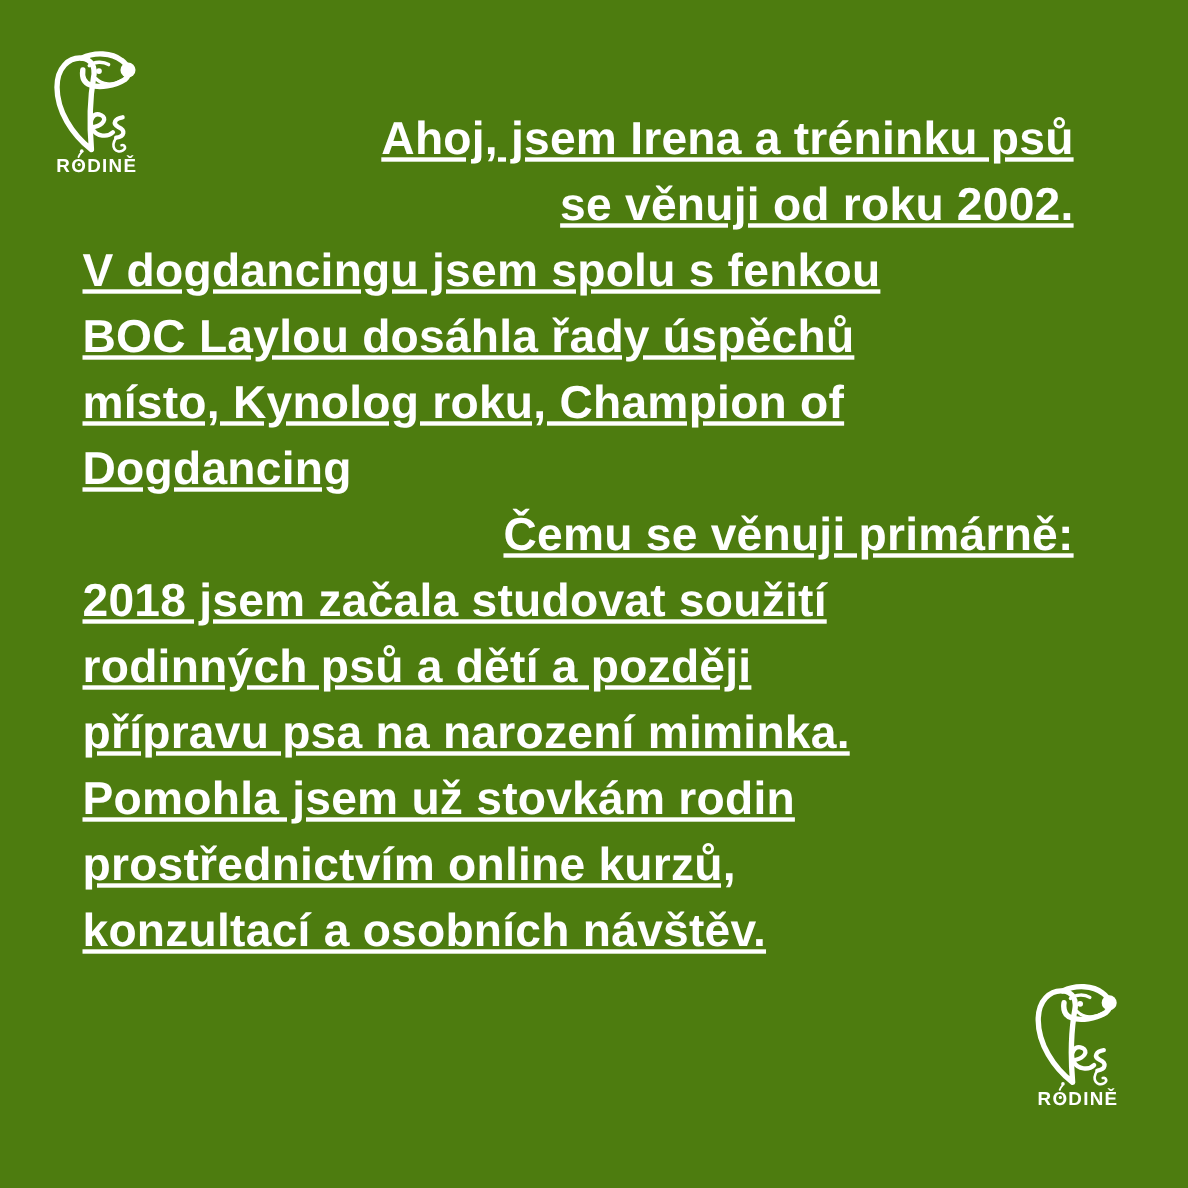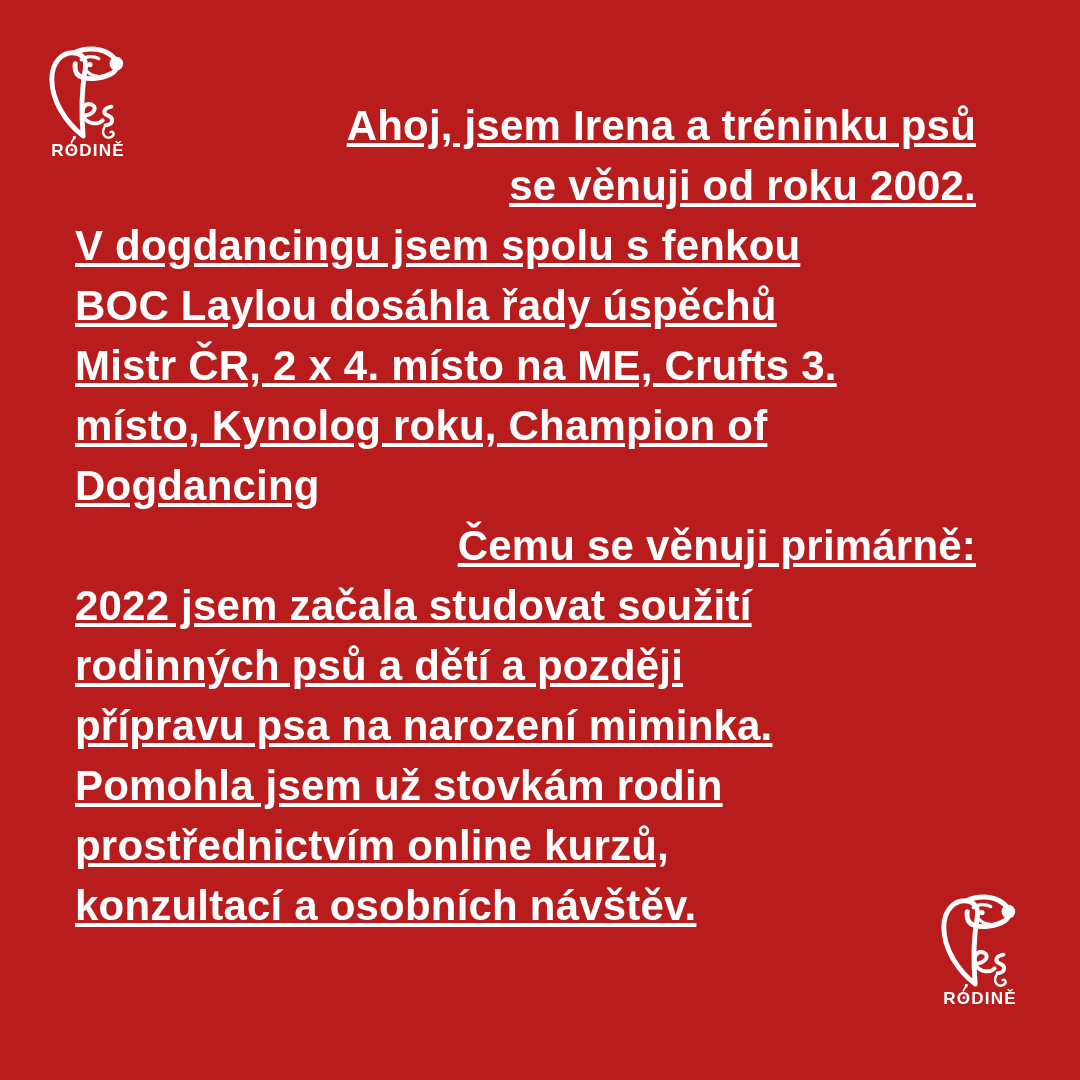--- a/index.html
+++ b/index.html
@@ -4,21 +4,21 @@
 <style>
   html, body { margin: 0; padding: 0; }
   body {
     width: 1080px; height: 1080px;
     position: relative;
     overflow: hidden;
     font-family: "Liberation Sans", sans-serif;
   }
   .canvas {
     position: absolute; inset: 0;
-    background: #b91c1c;
+    background: #4d7c0f;
   }
   .text-block {
     position: absolute;
     left: 75px; right: 104px; top: 96px;
   }
   .line {
     font-weight: 700;
     font-size: 42px;
     line-height: 60px;
     color: #ffffff;
@@ -59,25 +59,24 @@
       <circle cx="28.6" cy="106" r="1.5" fill="#ffffff"></circle>
       <text x="45" y="113" text-anchor="middle" fill="#ffffff" font-family="Liberation Sans, sans-serif" font-size="17.5" font-weight="bold" letter-spacing="1.2">RODINĚ</text>
     </svg>
   </div>
 
   <div class="text-block">
     <div class="line" data-align="right">Ahoj, jsem Irena a tréninku psů</div>
     <div class="line" data-align="right">se věnuji od roku 2002.</div>
     <div class="line" data-align="left">V dogdancingu jsem spolu s fenkou</div>
     <div class="line" data-align="left">BOC Laylou dosáhla řady úspěchů</div>
-    <div class="line" data-align="left">Mistr ČR, 2 x 4. místo na ME, Crufts 3.</div>
     <div class="line" data-align="left">místo, Kynolog roku, Champion of</div>
     <div class="line" data-align="left">Dogdancing</div>
     <div class="line" data-align="right">Čemu se věnuji primárně:</div>
-    <div class="line" data-align="left">2022 jsem začala studovat soužití</div>
+    <div class="line" data-align="left">2018 jsem začala studovat soužití</div>
     <div class="line" data-align="left">rodinných psů a dětí a později</div>
     <div class="line" data-align="left">přípravu psa na narození miminka.</div>
     <div class="line" data-align="left">Pomohla jsem už stovkám rodin</div>
     <div class="line" data-align="left">prostřednictvím online kurzů,</div>
     <div class="line" data-align="left">konzultací a osobních návštěv.</div>
   </div>
 
   <div class="logo logo-bottom-right">
     <svg viewBox="0 0 90 128">
       <g fill="none" stroke="#ffffff" stroke-linecap="round" stroke-linejoin="round">

